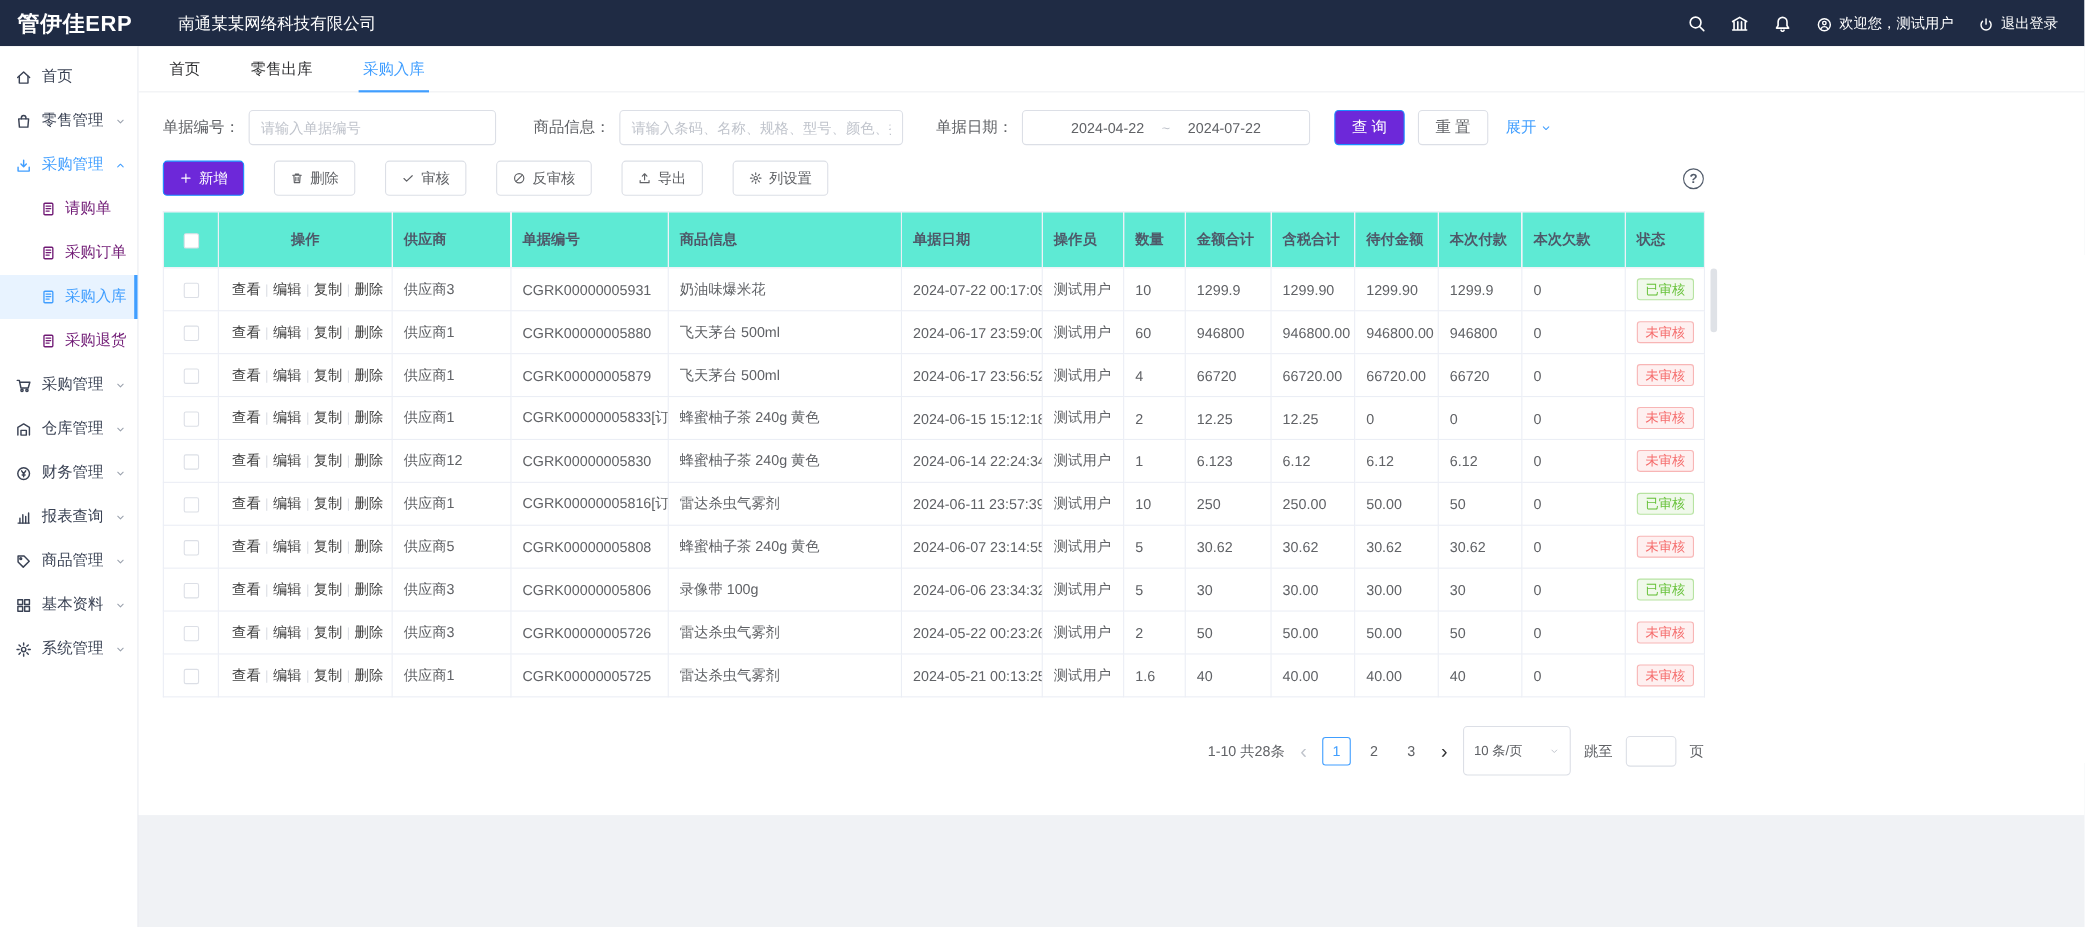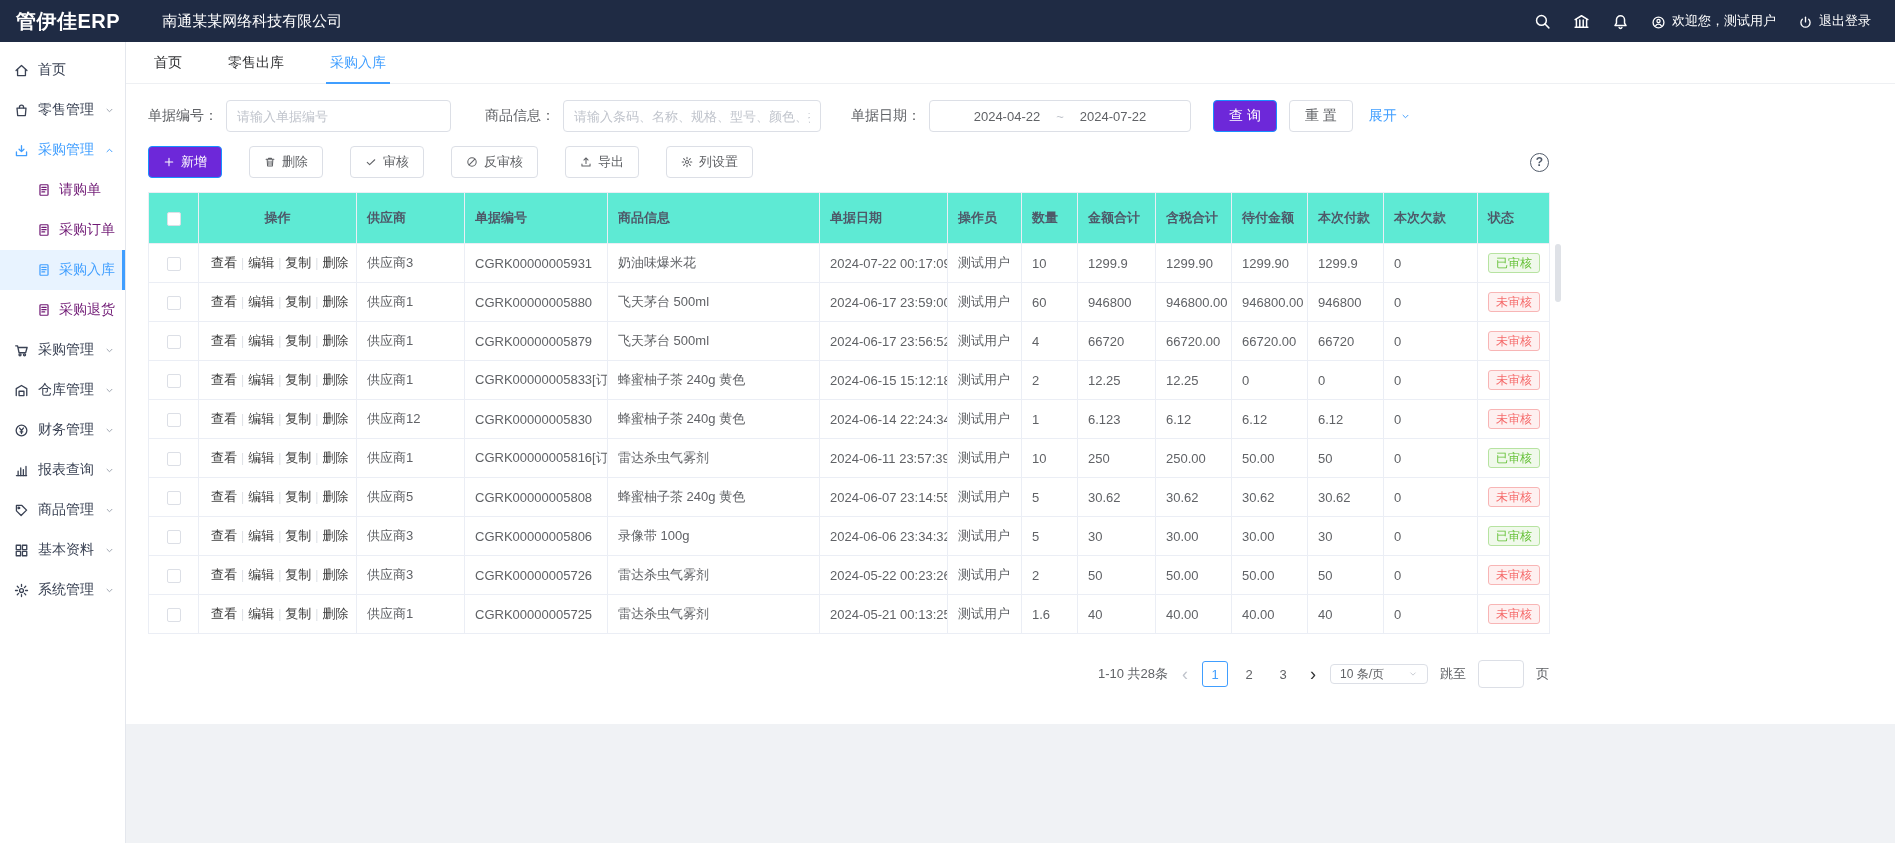--- a/index.html
+++ b/index.html
@@ -77,21 +77,21 @@
 .scroll-hint{position:absolute;left:1429px;top:202px;width:6px;height:58px;border-radius:3px;background:#dfe2e7;cursor:pointer}
 
 
 .pager{width:1401px;margin:26px 0 0 22px;display:flex;align-items:center;justify-content:flex-end;gap:12px;font-size:13px;color:#606266}
 .pg-arrow{font-size:18px;line-height:1;cursor:pointer;padding:0 2px}
 .pg-arrow.prev{color:#c0c4cc}
 .pg-arrow.next{color:#303133}
 .pg-pages{display:inline-flex;gap:8px;align-items:center}
 .pg-num{min-width:26px;height:26px;display:inline-flex;align-items:center;justify-content:center;cursor:pointer;border-radius:3px}
 .pg-num.active{border:1px solid #409eff;color:#409eff}
-.pg-select{width:98px;height:20px;border:1px solid #dcdfe6;border-radius:4px;display:flex;align-items:center;justify-content:space-between;padding:0 9px;font-size:12px;cursor:pointer;color:#606266;background:#fff}
+.pg-select{width:98px;height:45px;border:1px solid #dcdfe6;border-radius:4px;display:flex;align-items:center;justify-content:space-between;padding:0 9px;font-size:12px;cursor:pointer;color:#606266;background:#fff}
 .pg-select .ic{color:#c0c4cc}
 .pg-select .ic svg{width:10px;height:10px}
 .jump-input{width:46px;height:28px;border:1px solid #dcdfe6;border-radius:4px;outline:none;padding:0 6px;font-family:inherit;font-size:13px;color:#606266}
 </style>
 </head>
 <body>
 
 <div class="app">
 
   <header class="topbar">

